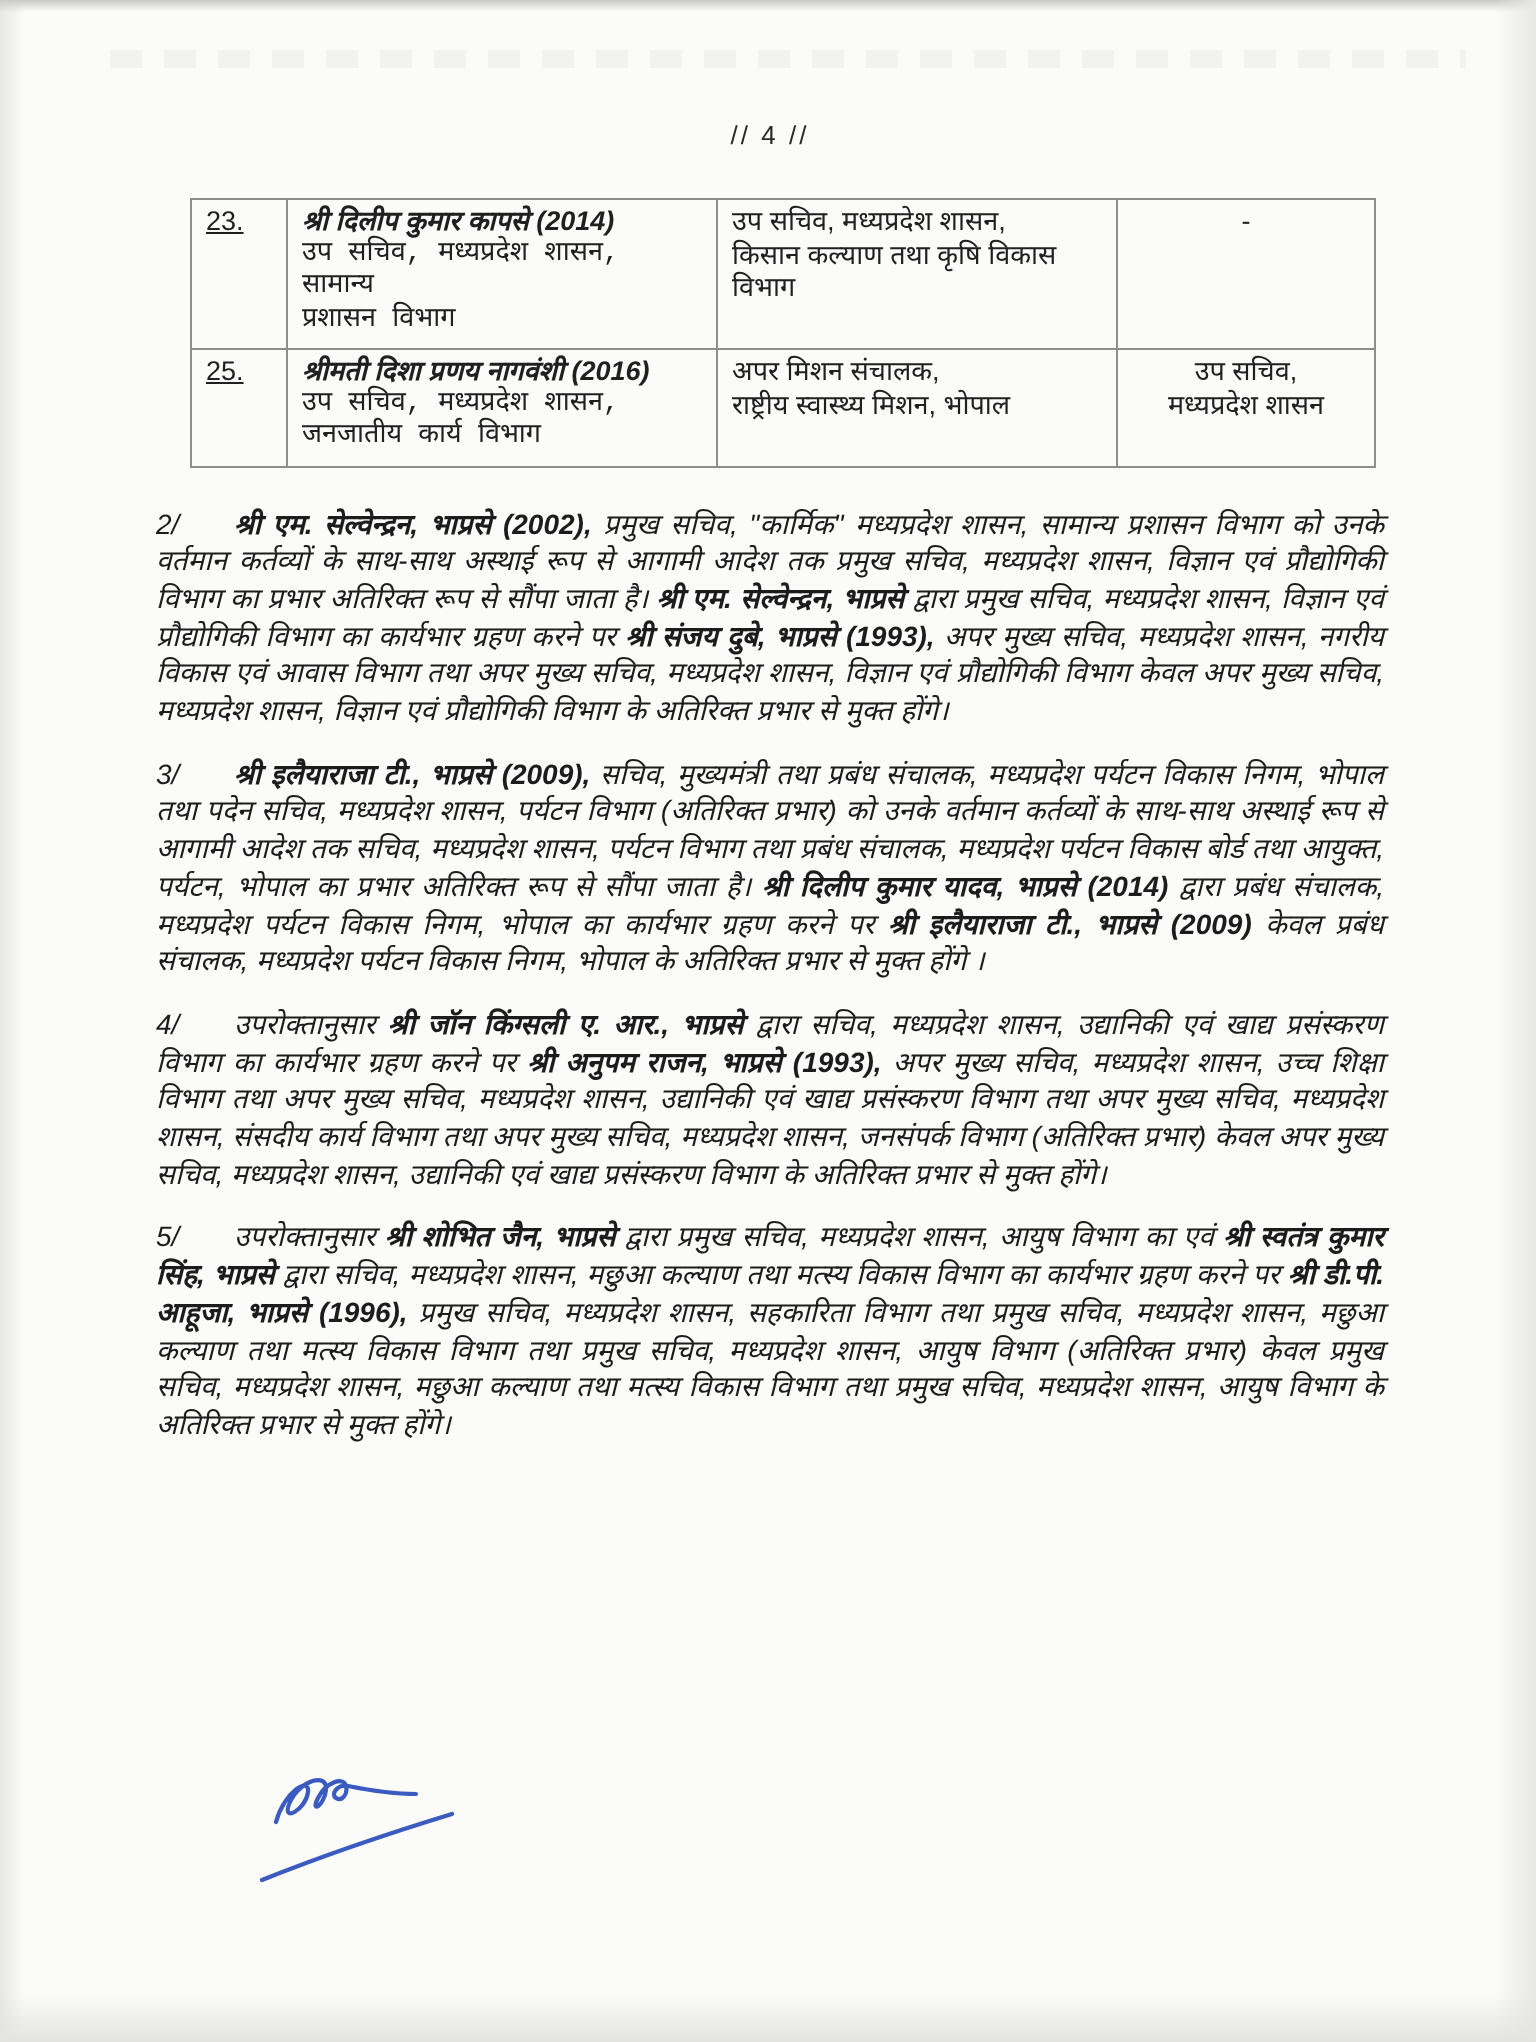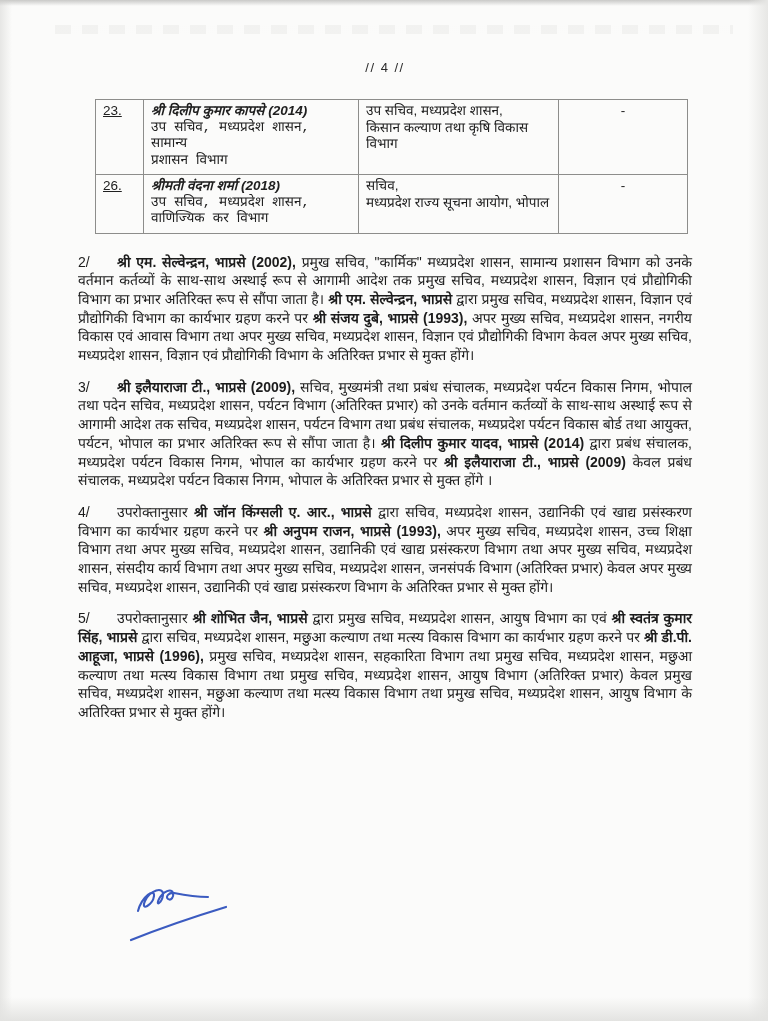--- a/index.html
+++ b/index.html
@@ -35,21 +35,21 @@
   table.officers td { border: 1px solid #8d8d8b; vertical-align: top;
                       font-size: 13.5px; line-height: 16.5px; color: #202020;
                       padding: 3px 7px 5px 7px; }
   td.c-sn   { padding-left: 9px; text-decoration: underline; }
   td.c-off  { }
   td.c-asg  { white-space: pre-line; }
   td.c-rmk  { white-space: pre-line; text-align: center; }
   .off-bold { font-weight: bold; font-style: italic; }
   .off-rest { white-space: pre-line; font-family: Liberation Mono, monospace; }
 
-  .paras { margin-top: 19px; }
+  .paras { margin-top: 19px; font-style: italic; }
   .para { text-align: justify; font-size: 14px; line-height: 18.7px;
           color: #1c1c1c; margin: 0 0 13px 0; }
   .pnum { display: inline-block; width: 39px; }
   .para .b { font-weight: bold; }
 
   .signature { position: absolute; left: 128px; top: 884px; }
 </style>
 </head>
 <body>
 
@@ -77,29 +77,30 @@
             <div class="off-bold">श्री दिलीप कुमार कापसे (2014)</div>
             <div class="off-rest">उप सचिव, मध्यप्रदेश शासन, सामान्य
 प्रशासन विभाग</div>
           </td>
           <td class="c-asg">उप सचिव, मध्यप्रदेश शासन,
 किसान कल्याण तथा कृषि विकास
 विभाग</td>
           <td class="c-rmk">-</td>
         </tr>
         <tr>
-          <td class="c-sn">26.</td>
+          <td class="c-sn">25.</td>
           <td class="c-off">
-            <div class="off-bold">श्रीमती वंदना शर्मा (2018)</div>
+            <div class="off-bold">श्रीमती दिशा प्रणय नागवंशी (2016)</div>
             <div class="off-rest">उप सचिव, मध्यप्रदेश शासन,
-वाणिज्यिक कर विभाग</div>
+जनजातीय कार्य विभाग</div>
           </td>
-          <td class="c-asg">सचिव,
-मध्यप्रदेश राज्य सूचना आयोग, भोपाल</td>
-          <td class="c-rmk">-</td>
+          <td class="c-asg">अपर मिशन संचालक,
+राष्ट्रीय स्वास्थ्य मिशन, भोपाल</td>
+          <td class="c-rmk">उप सचिव,
+मध्यप्रदेश शासन</td>
         </tr>
       </tbody>
     </table>
 
     <div class="paras">
       <div class="para">
         <span class="pnum">2/</span><span><span class="b">श्री एम. सेल्वेन्द्रन, भाप्रसे (2002),</span><span> प्रमुख सचिव, "कार्मिक" मध्यप्रदेश शासन, सामान्य प्रशासन विभाग को उनके वर्तमान कर्तव्यों के साथ-साथ अस्थाई रूप से आगामी आदेश तक प्रमुख सचिव, मध्यप्रदेश शासन, विज्ञान एवं प्रौद्योगिकी विभाग का प्रभार अतिरिक्त रूप से सौंपा जाता है। </span><span class="b">श्री एम. सेल्वेन्द्रन, भाप्रसे</span><span> द्वारा प्रमुख सचिव, मध्यप्रदेश शासन, विज्ञान एवं प्रौद्योगिकी विभाग का कार्यभार ग्रहण करने पर </span><span class="b">श्री संजय दुबे, भाप्रसे (1993),</span><span> अपर मुख्य सचिव, मध्यप्रदेश शासन, नगरीय विकास एवं आवास विभाग तथा अपर मुख्य सचिव, मध्यप्रदेश शासन, विज्ञान एवं प्रौद्योगिकी विभाग केवल अपर मुख्य सचिव, मध्यप्रदेश शासन, विज्ञान एवं प्रौद्योगिकी विभाग के अतिरिक्त प्रभार से मुक्त होंगे।</span></span>
       </div>
       <div class="para">
         <span class="pnum">3/</span><span><span class="b">श्री इलैयाराजा टी., भाप्रसे (2009),</span><span> सचिव, मुख्यमंत्री तथा प्रबंध संचालक, मध्यप्रदेश पर्यटन विकास निगम, भोपाल तथा पदेन सचिव, मध्यप्रदेश शासन, पर्यटन विभाग (अतिरिक्त प्रभार) को उनके वर्तमान कर्तव्यों के साथ-साथ अस्थाई रूप से आगामी आदेश तक सचिव, मध्यप्रदेश शासन, पर्यटन विभाग तथा प्रबंध संचालक, मध्यप्रदेश पर्यटन विकास बोर्ड तथा आयुक्त, पर्यटन, भोपाल का प्रभार अतिरिक्त रूप से सौंपा जाता है। </span><span class="b">श्री दिलीप कुमार यादव, भाप्रसे (2014)</span><span> द्वारा प्रबंध संचालक, मध्यप्रदेश पर्यटन विकास निगम, भोपाल का कार्यभार ग्रहण करने पर </span><span class="b">श्री इलैयाराजा टी., भाप्रसे (2009)</span><span> केवल प्रबंध संचालक, मध्यप्रदेश पर्यटन विकास निगम, भोपाल के अतिरिक्त प्रभार से मुक्त होंगे ।</span></span>

